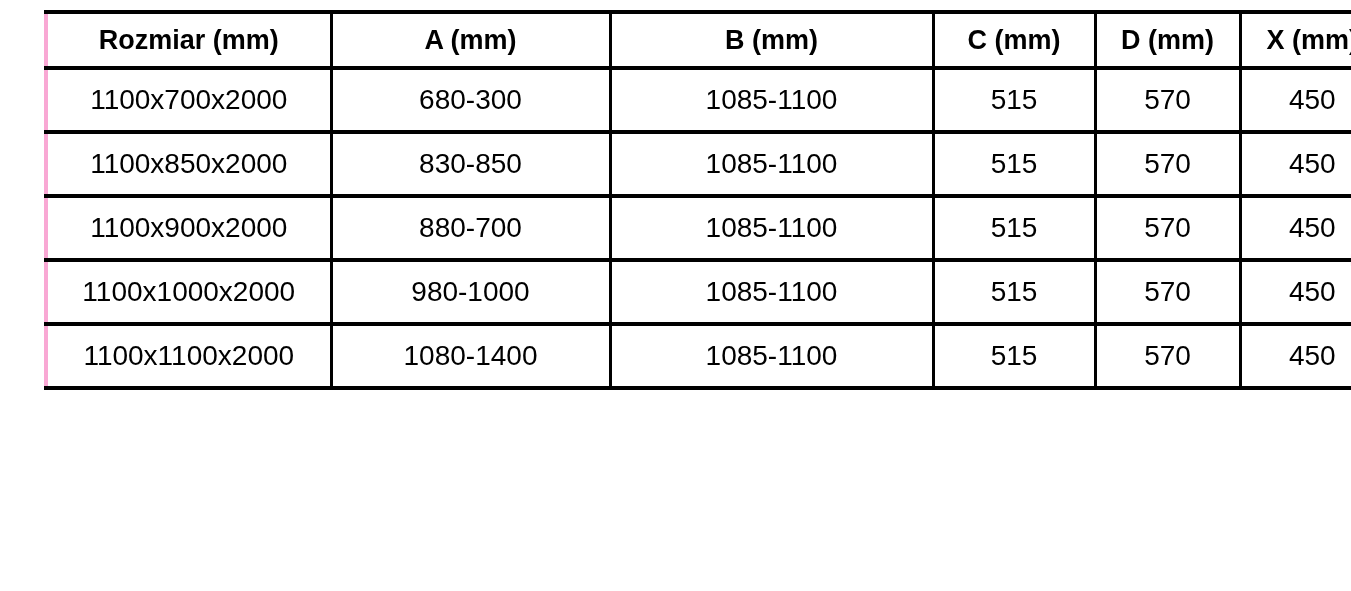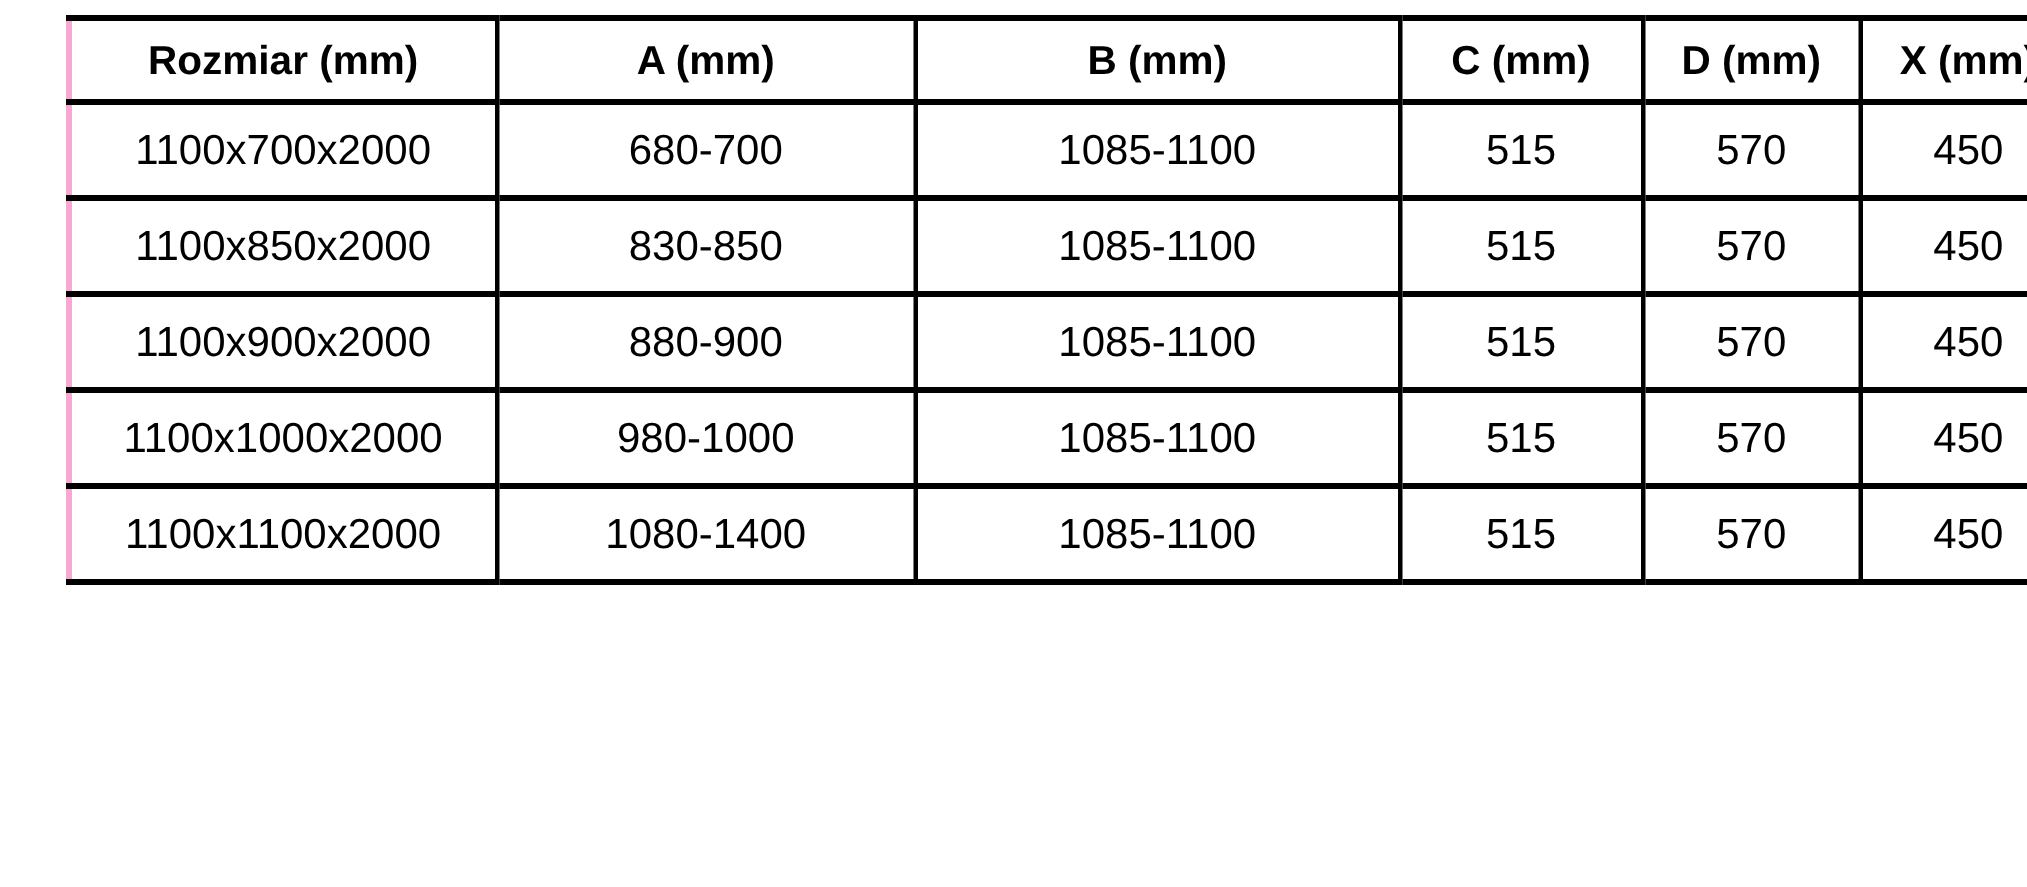--- a/index.html
+++ b/index.html
@@ -66,37 +66,37 @@
         <th>A (mm)</th>
         <th>B (mm)</th>
         <th>C (mm)</th>
         <th>D (mm)</th>
         <th>X (mm)</th>
       </tr>
     </thead>
     <tbody>
       <tr>
         <td>1100x700x2000</td>
-        <td>680-700</td>
+        <td>680-300</td>
         <td>1085-1100</td>
         <td>515</td>
         <td>570</td>
         <td>450</td>
       </tr>
       <tr>
         <td>1100x850x2000</td>
         <td>830-850</td>
         <td>1085-1100</td>
         <td>515</td>
         <td>570</td>
         <td>450</td>
       </tr>
       <tr>
         <td>1100x900x2000</td>
-        <td>880-900</td>
+        <td>880-700</td>
         <td>1085-1100</td>
         <td>515</td>
         <td>570</td>
         <td>450</td>
       </tr>
       <tr>
         <td>1100x1000x2000</td>
         <td>980-1000</td>
         <td>1085-1100</td>
         <td>515</td>

